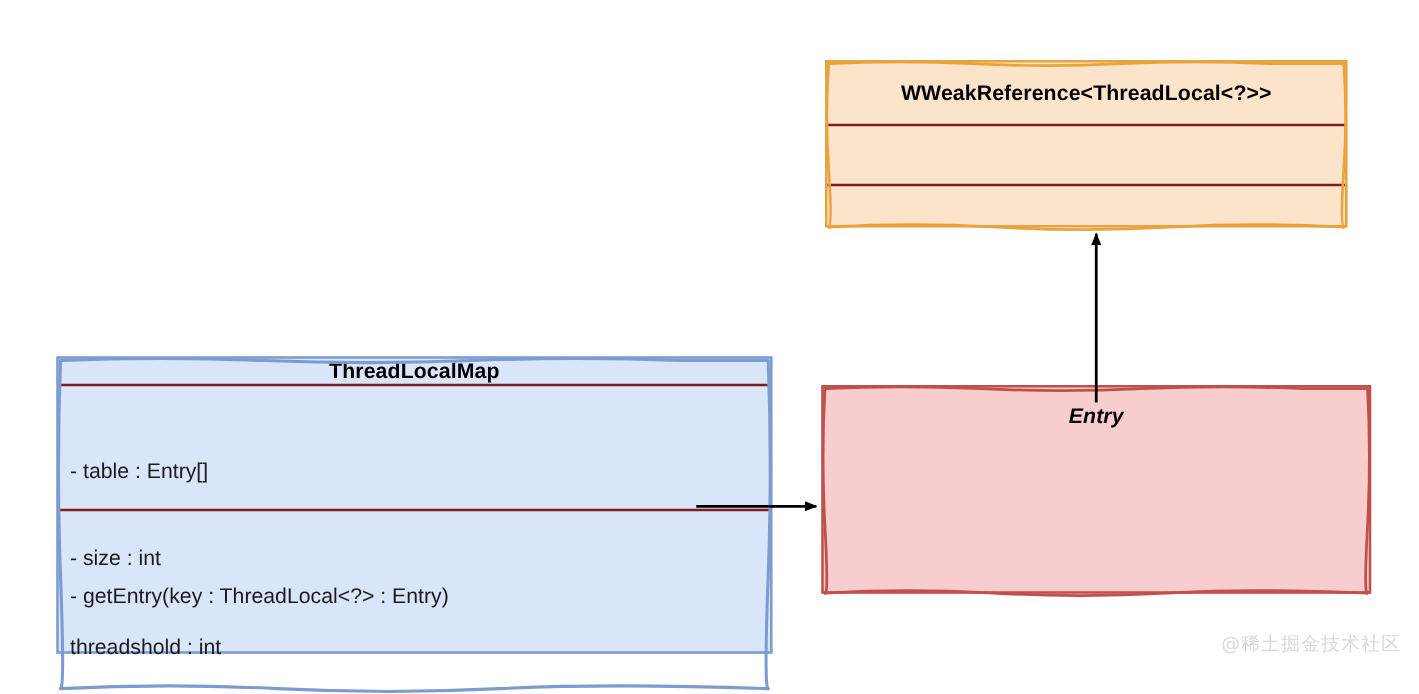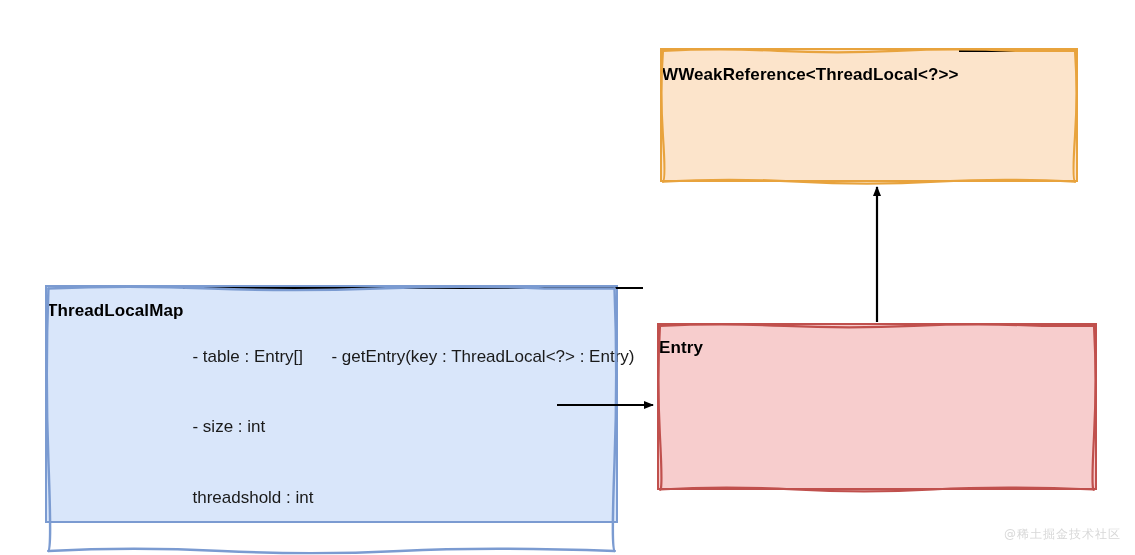--- a/index.html
+++ b/index.html
@@ -18,27 +18,28 @@
     overflow: hidden;
   }
 
   
   .uml-box {
     position: absolute;
     box-sizing: border-box;
     border-width: 2px;
     border-style: solid;
     display: flex;
+    flex-direction: column;
   }
   .uml-box .compartment {
     box-sizing: border-box;
     position: relative;
   }
   .uml-box .compartment + .compartment {
-    border-top: 2px solid #000000;
+    border-top: 2px solid #7f1d1d;
   }
   .title-compartment {
     display: flex;
     align-items: center;
     justify-content: center;
     font-weight: bold;
     font-size: 17px;
     color: #000000;
     letter-spacing: 0.1px;
   }
@@ -82,22 +83,22 @@
     top: 0;
     width: 1135px;
     height: 555px;
     pointer-events: none;
   }
 
   
   .watermark {
     position: absolute;
     right: 14px;
-    bottom: 12px;
-    font-size: 12px;
+    bottom: 30px;
+    font-size: 15px;
     color: #d8d8d8;
     letter-spacing: 1px;
     user-select: none;
     font-family: "DejaVu Sans", sans-serif;
   }
 </style>
 </head>
 <body>
 
 <div id="canvas">
@@ -129,21 +130,21 @@
       <span class="member-line">- getEntry(key : ThreadLocal&lt;?&gt; : Entry)</span>
     </div>
     <svg class="sketch-edge" viewBox="0 0 517 244" preserveAspectRatio="none">
       <path d="M4,4 Q75,1 150,4 T300,4 T450,4 L513,4" fill="none" stroke="#7b9bd1" stroke-width="2.2" stroke-linecap="round"></path>
       <path d="M4,240 Q80,236 160,240 T320,240 T513,240" fill="none" stroke="#7b9bd1" stroke-width="2.2" stroke-linecap="round"></path>
       <path d="M4,4 Q1,80 4,160 T4,240" fill="none" stroke="#7b9bd1" stroke-width="2.2" stroke-linecap="round"></path>
       <path d="M513,4 Q516,80 513,160 T513,240" fill="none" stroke="#7b9bd1" stroke-width="2.2" stroke-linecap="round"></path>
     </svg>
   </div>
 
-  <div class="uml-box box-entry" style="left:657px; top:323px; width:440px; height:167px;">
+  <div class="uml-box box-entry" style="left:657px; top:308px; width:440px; height:167px;font-style:italic;">
     <div class="compartment title-compartment" style="height:45px;">
       <span>Entry</span>
     </div>
     <svg class="sketch-edge" viewBox="0 0 446 173" preserveAspectRatio="none">
       <path d="M4,4 Q65,1 130,4 T260,4 T390,4 L442,4" fill="none" stroke="#c0504d" stroke-width="2.2" stroke-linecap="round"></path>
       <path d="M4,169 Q70,165 140,169 T280,169 T442,169" fill="none" stroke="#c0504d" stroke-width="2.2" stroke-linecap="round"></path>
       <path d="M4,4 Q1,58 4,115 T4,169" fill="none" stroke="#c0504d" stroke-width="2.2" stroke-linecap="round"></path>
       <path d="M442,4 Q445,58 442,115 T442,169" fill="none" stroke="#c0504d" stroke-width="2.2" stroke-linecap="round"></path>
     </svg>
   </div>

